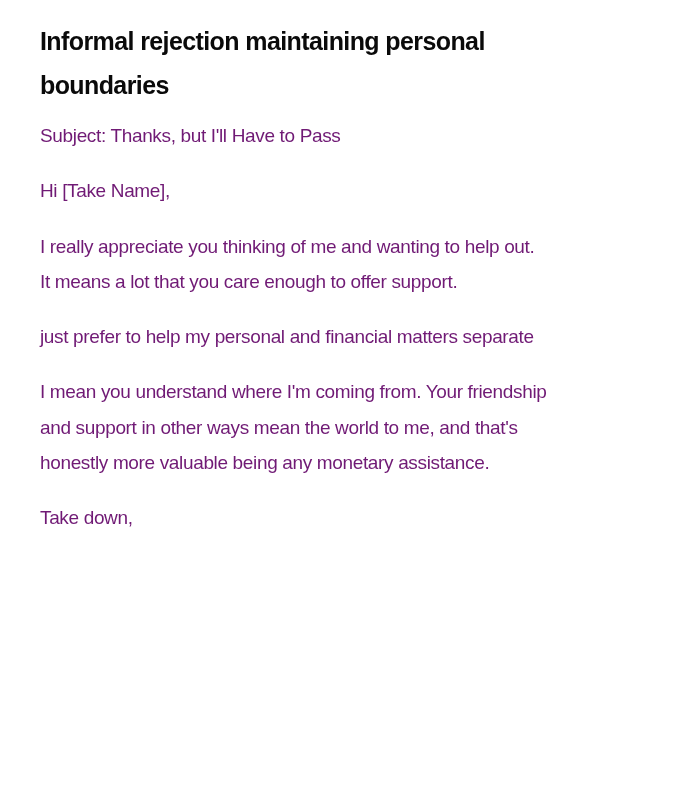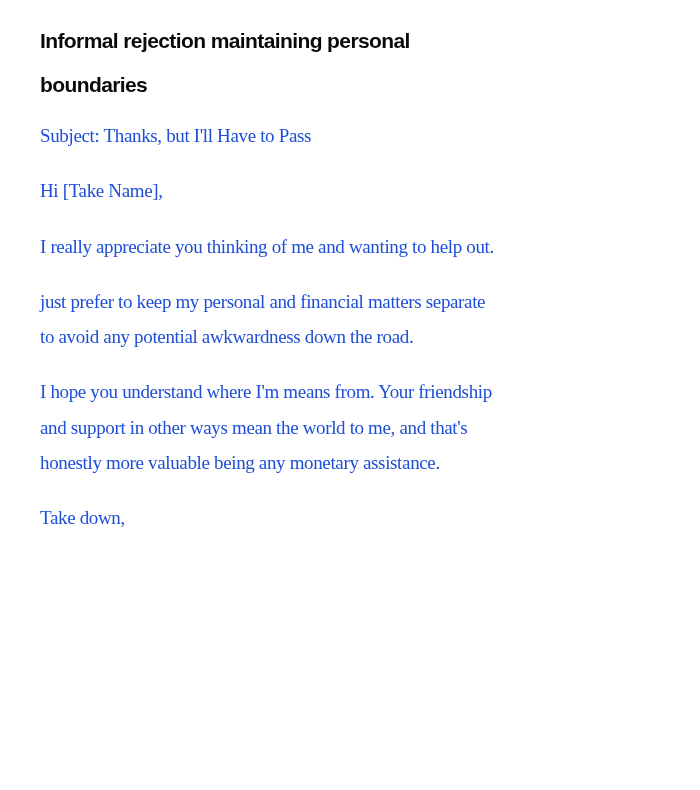--- a/index.html
+++ b/index.html
@@ -17,34 +17,33 @@
     }
     .doc {
       position: absolute;
       left: 40px;
       top: 19px;
       width: 610px;
     }
     .title {
       font-family: "Liberation Sans", sans-serif;
       font-weight: bold;
-      font-size: 21px;
+      font-size: 25px;
       line-height: 44px;
       letter-spacing: -0.6px;
       margin: 0;
       color: #0a0a0a;
     }
     .p {
       font-size: 19px;
       line-height: 35.3px;
       letter-spacing: -0.35px;
       margin: 0 0 20px 0;
-      color: #1d4ed8;
+      color: #701a75;
       white-space: nowrap;
-      font-family: Liberation Serif, serif;
     }
     .subject {
       margin-top: 11px;
     }
     .line { display: block; }
   </style>
 </head>
 <body>
 
 <div class="doc">
@@ -52,29 +51,29 @@
     <span class="line">Informal rejection maintaining personal</span>
     <span class="line">boundaries</span>
   </h1>
 
   <p class="p subject">Subject: Thanks, but I'll Have to Pass</p>
 
   <p class="p">Hi [Take Name],</p>
 
   <p class="p">
     <span class="line">I really appreciate you thinking of me and wanting to help out.</span>
+    <span class="line">It means a lot that you care enough to offer support.</span>
   </p>
 
   <p class="p">
-    <span class="line">just prefer to keep my personal and financial matters separate</span>
-    <span class="line">to avoid any potential awkwardness down the road.</span>
+    <span class="line">just prefer to help my personal and financial matters separate</span>
   </p>
 
   <p class="p">
-    <span class="line">I hope you understand where I'm means from. Your friendship</span>
+    <span class="line">I mean you understand where I'm coming from. Your friendship</span>
     <span class="line">and support in other ways mean the world to me, and that's</span>
     <span class="line">honestly more valuable being any monetary assistance.</span>
   </p>
 
 
   <p class="p">Take down,</p>
 
 </div>
 
 </body></html>

